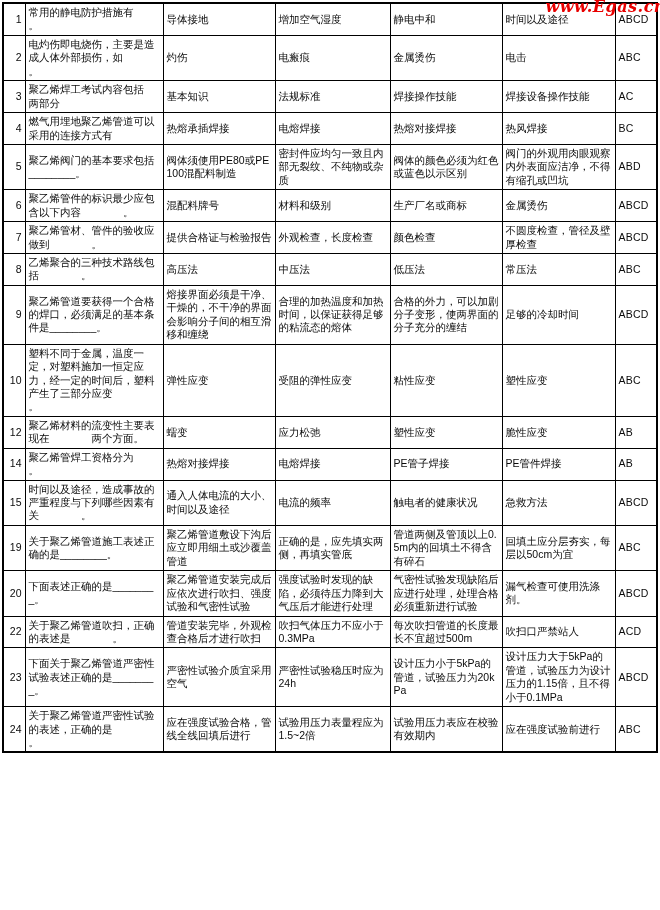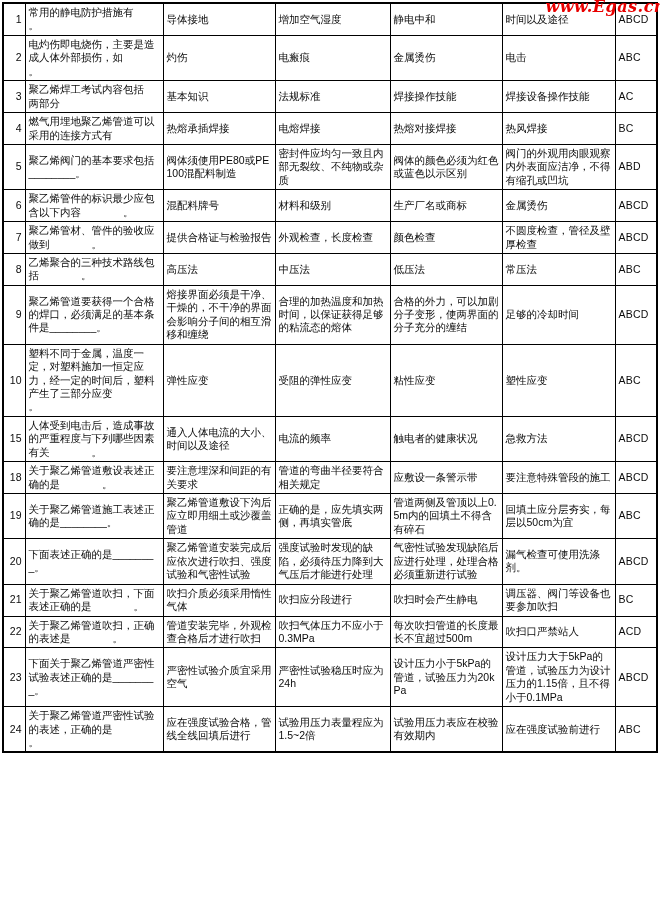--- a/index.html
+++ b/index.html
@@ -162,63 +162,63 @@
         <tr>
           <td class="col-no">10</td>
           <td class="col-q">塑料不同于金属，温度一定，对塑料施加一恒定应力，经一定的时间后，塑料产生了三部分应变　　　　。</td>
           <td class="col-opt">弹性应变</td>
           <td class="col-opt">受阻的弹性应变</td>
           <td class="col-opt">粘性应变</td>
           <td class="col-opt">塑性应变</td>
           <td class="col-ans">ABC</td>
         </tr>
         <tr>
+          <td class="col-no">12</td>
+          <td class="col-q">聚乙烯材料的流变性主要表现在　　　　两个方面。</td>
+          <td class="col-opt">蠕变</td>
+          <td class="col-opt">应力松弛</td>
+          <td class="col-opt">塑性应变</td>
+          <td class="col-opt">脆性应变</td>
+          <td class="col-ans">AB</td>
+        </tr>
+        <tr>
+          <td class="col-no">14</td>
+          <td class="col-q">聚乙烯管焊工资格分为　　　　。</td>
+          <td class="col-opt">热熔对接焊接</td>
+          <td class="col-opt">电熔焊接</td>
+          <td class="col-opt">PE管子焊接</td>
+          <td class="col-opt">PE管件焊接</td>
+          <td class="col-ans">AB</td>
+        </tr>
+        <tr>
           <td class="col-no">15</td>
-          <td class="col-q">人体受到电击后，造成事故的严重程度与下列哪些因素有关　　　　。</td>
+          <td class="col-q">时间以及途径，造成事故的严重程度与下列哪些因素有关　　　　。</td>
           <td class="col-opt">通入人体电流的大小、时间以及途径</td>
           <td class="col-opt">电流的频率</td>
           <td class="col-opt">触电者的健康状况</td>
           <td class="col-opt">急救方法</td>
-          <td class="col-ans">ABCD</td>
-        </tr>
-        <tr>
-          <td class="col-no">18</td>
-          <td class="col-q">关于聚乙烯管道敷设表述正确的是　　　　。</td>
-          <td class="col-opt">要注意埋深和间距的有关要求</td>
-          <td class="col-opt">管道的弯曲半径要符合相关规定</td>
-          <td class="col-opt">应敷设一条警示带</td>
-          <td class="col-opt">要注意特殊管段的施工</td>
           <td class="col-ans">ABCD</td>
         </tr>
         <tr>
           <td class="col-no">19</td>
           <td class="col-q">关于聚乙烯管道施工表述正确的是________。</td>
           <td class="col-opt">聚乙烯管道敷设下沟后应立即用细土或沙覆盖管道</td>
           <td class="col-opt">正确的是，应先填实两侧，再填实管底</td>
           <td class="col-opt">管道两侧及管顶以上0.5m内的回填土不得含有碎石</td>
           <td class="col-opt">回填土应分层夯实，每层以50cm为宜</td>
           <td class="col-ans">ABC</td>
         </tr>
         <tr>
           <td class="col-no">20</td>
           <td class="col-q">下面表述正确的是________。</td>
           <td class="col-opt">聚乙烯管道安装完成后应依次进行吹扫、强度试验和气密性试验</td>
           <td class="col-opt">强度试验时发现的缺陷，必须待压力降到大气压后才能进行处理</td>
           <td class="col-opt">气密性试验发现缺陷后应进行处理，处理合格必须重新进行试验</td>
           <td class="col-opt">漏气检查可使用洗涤剂。</td>
           <td class="col-ans">ABCD</td>
-        </tr>
-        <tr>
-          <td class="col-no">21</td>
-          <td class="col-q">关于聚乙烯管道吹扫，下面表述正确的是　　　　。</td>
-          <td class="col-opt">吹扫介质必须采用惰性气体</td>
-          <td class="col-opt">吹扫应分段进行</td>
-          <td class="col-opt">吹扫时会产生静电</td>
-          <td class="col-opt">调压器、阀门等设备也要参加吹扫</td>
-          <td class="col-ans">BC</td>
         </tr>
         <tr>
           <td class="col-no">22</td>
           <td class="col-q">关于聚乙烯管道吹扫，正确的表述是　　　　。</td>
           <td class="col-opt">管道安装完毕，外观检查合格后才进行吹扫</td>
           <td class="col-opt">吹扫气体压力不应小于0.3MPa</td>
           <td class="col-opt">每次吹扫管道的长度最长不宜超过500m</td>
           <td class="col-opt">吹扫口严禁站人</td>
           <td class="col-ans">ACD</td>
         </tr>

